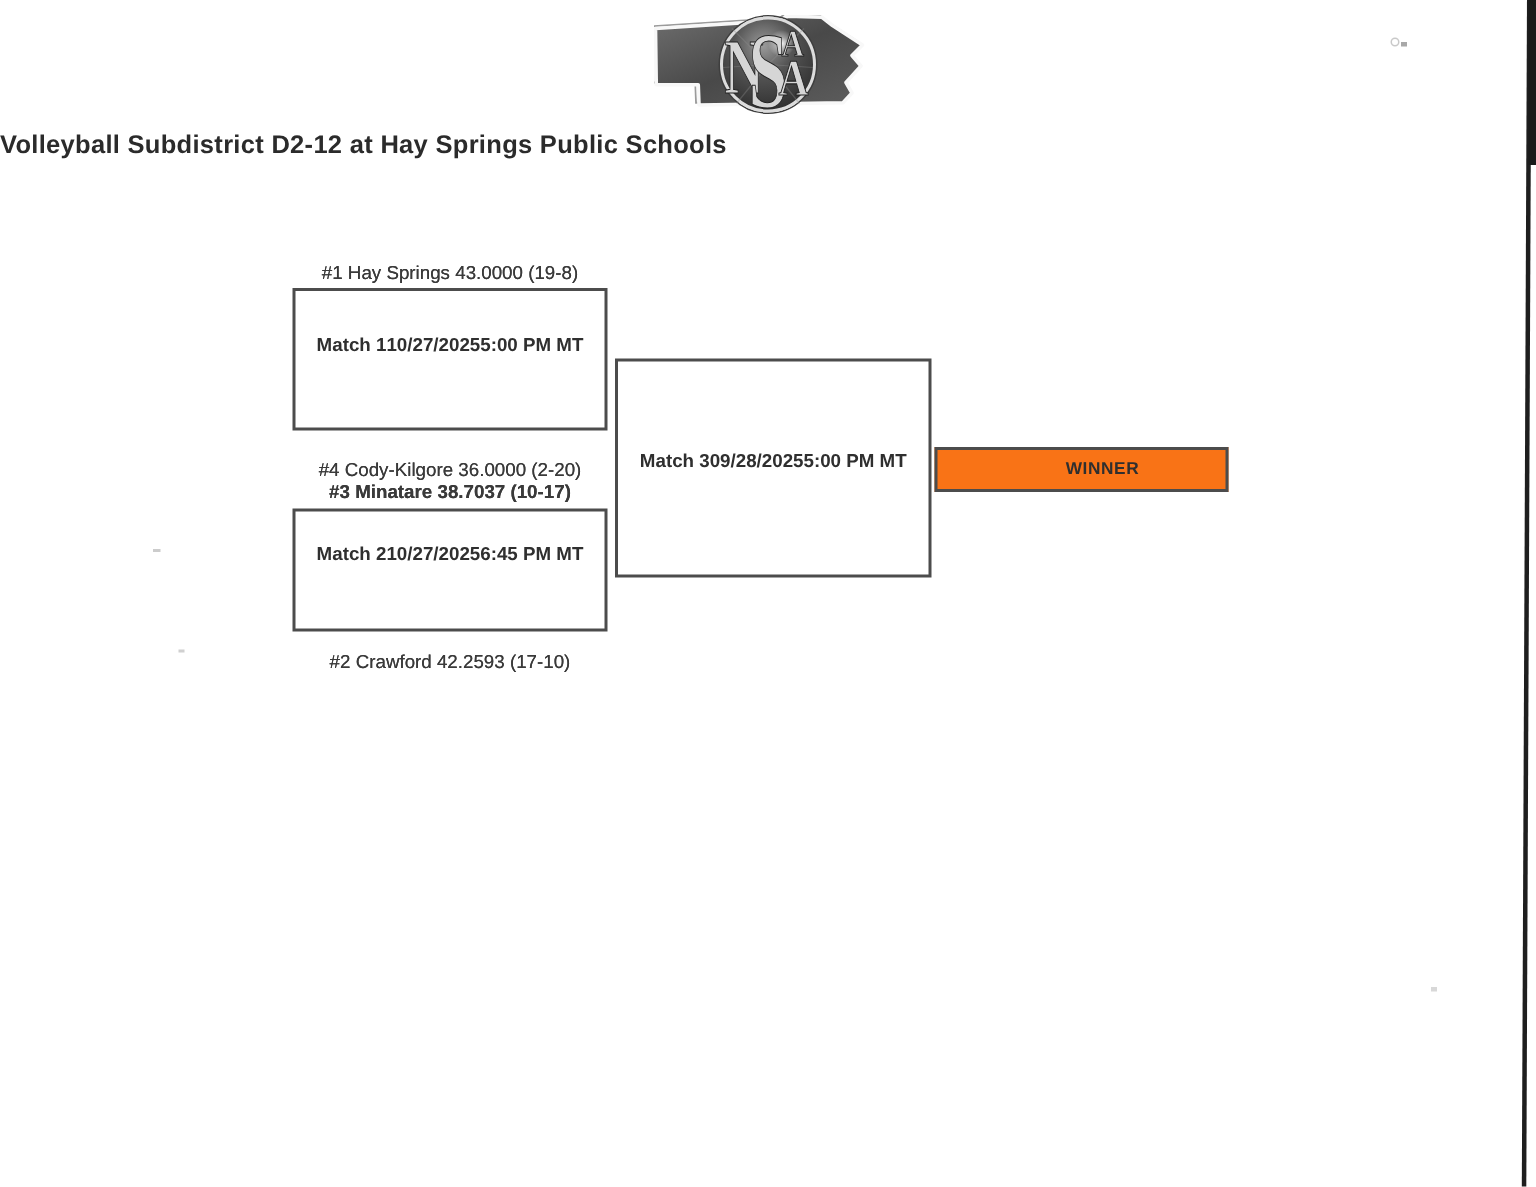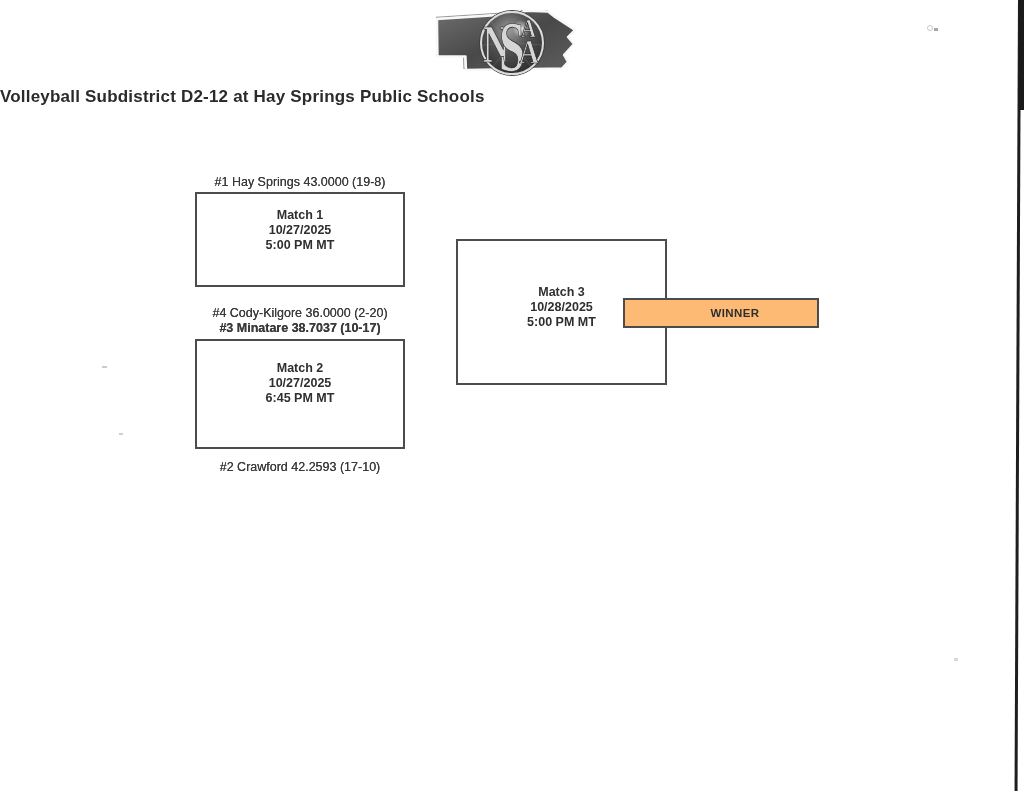--- a/index.html
+++ b/index.html
@@ -23,48 +23,48 @@
     font-size: 17px; font-weight: bold; color: #2b2b2b;
     letter-spacing: 0.2px;
   }
 
   
   .match-box {
     position: absolute;
     box-sizing: border-box;
     border: 2px solid #4c4c4c;
     background: #ffffff;
-    display: flex; flex-direction: column;
+    display: flex; 
     align-items: center; justify-content: center;
     text-align: center;
     font-weight: bold; font-size: 12.5px; line-height: 15px; color: #2f2f2f;
   }
   .match-1 { left: 195px; top: 192px; width: 210px; height: 95px; padding-bottom: 18px; }
-  .match-2 { left: 195px; top: 339px; width: 210px; height: 110px; padding-bottom: 22px; }
-  .match-3 { left: 410px; top: 239px; width: 211px; height: 146px; padding-bottom: 10px; margin-left: 46px; }
+  .match-2 { left: 195px; top: 339px; width: 210px; height: 82px; padding-bottom: 22px; }
+  .match-3 { left: 410px; top: 239px; width: 211px; height: 146px; padding-bottom: 10px; }
 
   .winner-box {
     position: absolute; left: 623px; top: 298px; width: 196px; height: 30px;
-    box-sizing: border-box; border: 2px solid #4c4c4c; background: #fdba74;
+    box-sizing: border-box; border: 2px solid #4c4c4c; background: #f97316;
     display: flex; align-items: center; justify-content: center;
     font-weight: bold; font-size: 11.5px; letter-spacing: 0.4px; color: #2f2f2f; padding-left: 28px;
   }
 
   
   .seed {
     position: absolute; left: 195px; width: 210px;
     text-align: center;
     font-size: 12.5px; line-height: 14px; color: #3a3a3a;
     text-shadow: 0 0 0.4px #3a3a3a;
     white-space: nowrap;
   }
   .seed-1 { top: 175px; }
   .seed-4 { top: 290px; margin-top: 16px; }
   .seed-3 { top: 321px; font-weight: bold; }
-  .seed-2 { top: 460px; }
+  .seed-2 { top: 434px; }
 
   
   .edge-line {
     position: absolute; left: 1018px; top: -3px; width: 3px; height: 798px;
     background: #1e1e1e;
     transform-origin: top center; transform: rotate(0.25deg);
   }
   .edge-corner { position: absolute; left: 1019px; top: 0; width: 5px; height: 110px; background: #1a1a1a; }
   .speck { position: absolute; }
   .speck-a { left: 927px; top: 25px; width: 4px; height: 4px; border: 1px solid #c9c9c9; border-radius: 50%; }
@@ -133,21 +133,21 @@
   </div>
 
   <div class="match-box match-2">
     <div>Match 2</div>
     <div>10/27/2025</div>
     <div>6:45 PM MT</div>
   </div>
 
   <div class="match-box match-3">
     <div>Match 3</div>
-    <div>10/28/2025</div>
+    <div>09/28/2025</div>
     <div>5:00 PM MT</div>
   </div>
 
   <div class="winner-box">
     <span>WINNER</span>
   </div>
 
   <div class="edge-line"></div>
   <div class="edge-corner"></div>
   <div class="speck speck-a"></div>

